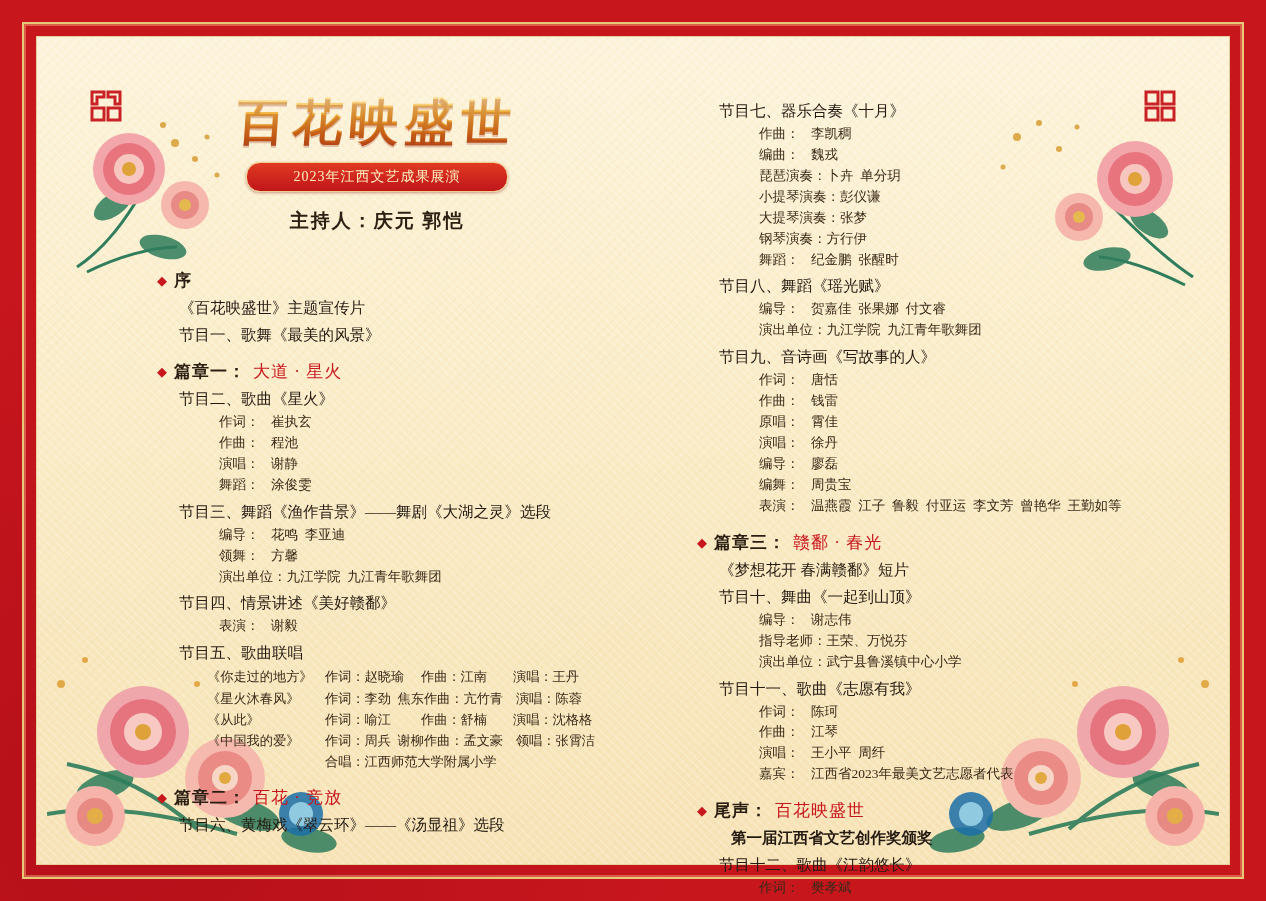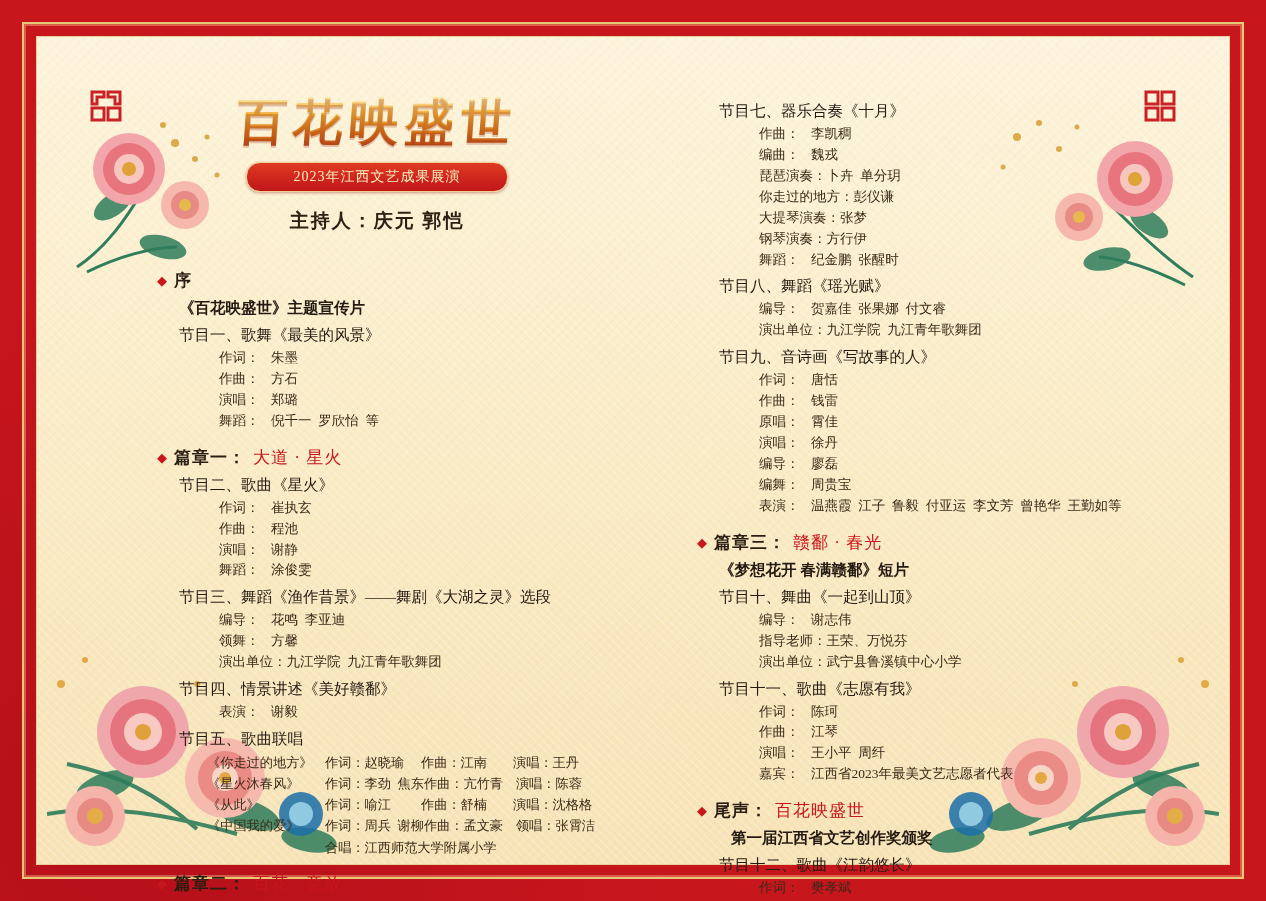--- a/index.html
+++ b/index.html
@@ -77,21 +77,21 @@
   .col-right{left:660px;top:58px;width:540px}
 
   .sec-head{
     display:flex;align-items:center;gap:7px;
     margin:14px 0 6px 0;
   }
   .diamond{color:#c8161d;font-size:13px;line-height:1}
   .sec-label{font-size:17px;font-weight:bold;color:#2a1d11;letter-spacing:1px}
   .sec-name{font-size:17px;font-weight:normal;color:#c8161d;letter-spacing:1px}
 
-  .promo{font-size:15.5px;font-weight:bold;margin:4px 0 4px 22px;color:#241a11}
+  .promo{font-size:15.5px;font-weight:normal;margin:4px 0 4px 22px;color:#241a11}
   .item{margin:6px 0 2px 22px;font-size:15.5px;font-weight:normal;color:#241a11}
   .credits{margin-left:62px}
   .credit{font-size:13.5px;color:#3a2a18;line-height:1.55;white-space:pre}
   .credit .k{display:inline-block;min-width:52px}
   
   .medley{margin-left:50px}
   .medley-row{font-size:13.2px;color:#3a2a18;line-height:1.6;white-space:pre}
   .medley-row .song{display:inline-block;min-width:118px}
   .medley-row .f{display:inline-block;min-width:96px}
   .medley-row .f2{display:inline-block;min-width:92px}
@@ -277,26 +277,20 @@
     </div>
 
     <div class="col col-left" id="col-left">
         <div class="sec-head">
           <span class="diamond">◆</span>
           <span class="sec-label">序</span>
         </div>
         <div class="promo">《百花映盛世》主题宣传片</div>
         <div>
           <div class="item">节目一、歌舞《最美的风景》</div>
-          <div class="credits">
-            <div class="credit"><span class="k">作词：</span><span>朱墨</span></div>
-            <div class="credit"><span class="k">作曲：</span><span>方石</span></div>
-            <div class="credit"><span class="k">演唱：</span><span>郑璐</span></div>
-            <div class="credit"><span class="k">舞蹈：</span><span>倪千一  罗欣怡  等</span></div>
-          </div>
         </div>
         <div class="sec-head">
           <span class="diamond">◆</span>
           <span class="sec-label">篇章一：</span>
           <span class="sec-name">大道 · 星火</span>
         </div>
         <div>
           <div class="item">节目二、歌曲《星火》</div>
           <div class="credits">
             <div class="credit"><span class="k">作词：</span><span>崔执玄</span></div>
@@ -338,21 +332,21 @@
           <div class="item">节目六、黄梅戏《翠云环》——《汤显祖》选段</div>
         </div>
       </div>
     <div class="col col-right" id="col-right">
         <div>
           <div class="item">节目七、器乐合奏《十月》</div>
           <div class="credits">
             <div class="credit"><span class="k">作曲：</span><span>李凯稠</span></div>
             <div class="credit"><span class="k">编曲：</span><span>魏戎</span></div>
             <div class="credit"><span class="k">琵琶演奏：</span><span>卜卉  单分玥</span></div>
-            <div class="credit"><span class="k">你走过的地方：</span><span>彭仪谦</span></div>
+            <div class="credit"><span class="k">小提琴演奏：</span><span>彭仪谦</span></div>
             <div class="credit"><span class="k">大提琴演奏：</span><span>张梦</span></div>
             <div class="credit"><span class="k">钢琴演奏：</span><span>方行伊</span></div>
             <div class="credit"><span class="k">舞蹈：</span><span>纪金鹏  张醒时</span></div>
           </div>
         </div>
         <div>
           <div class="item">节目八、舞蹈《瑶光赋》</div>
           <div class="credits">
             <div class="credit"><span class="k">编导：</span><span>贺嘉佳  张果娜  付文睿</span></div>
             <div class="credit"><span class="k">演出单位：</span><span>九江学院  九江青年歌舞团</span></div>

